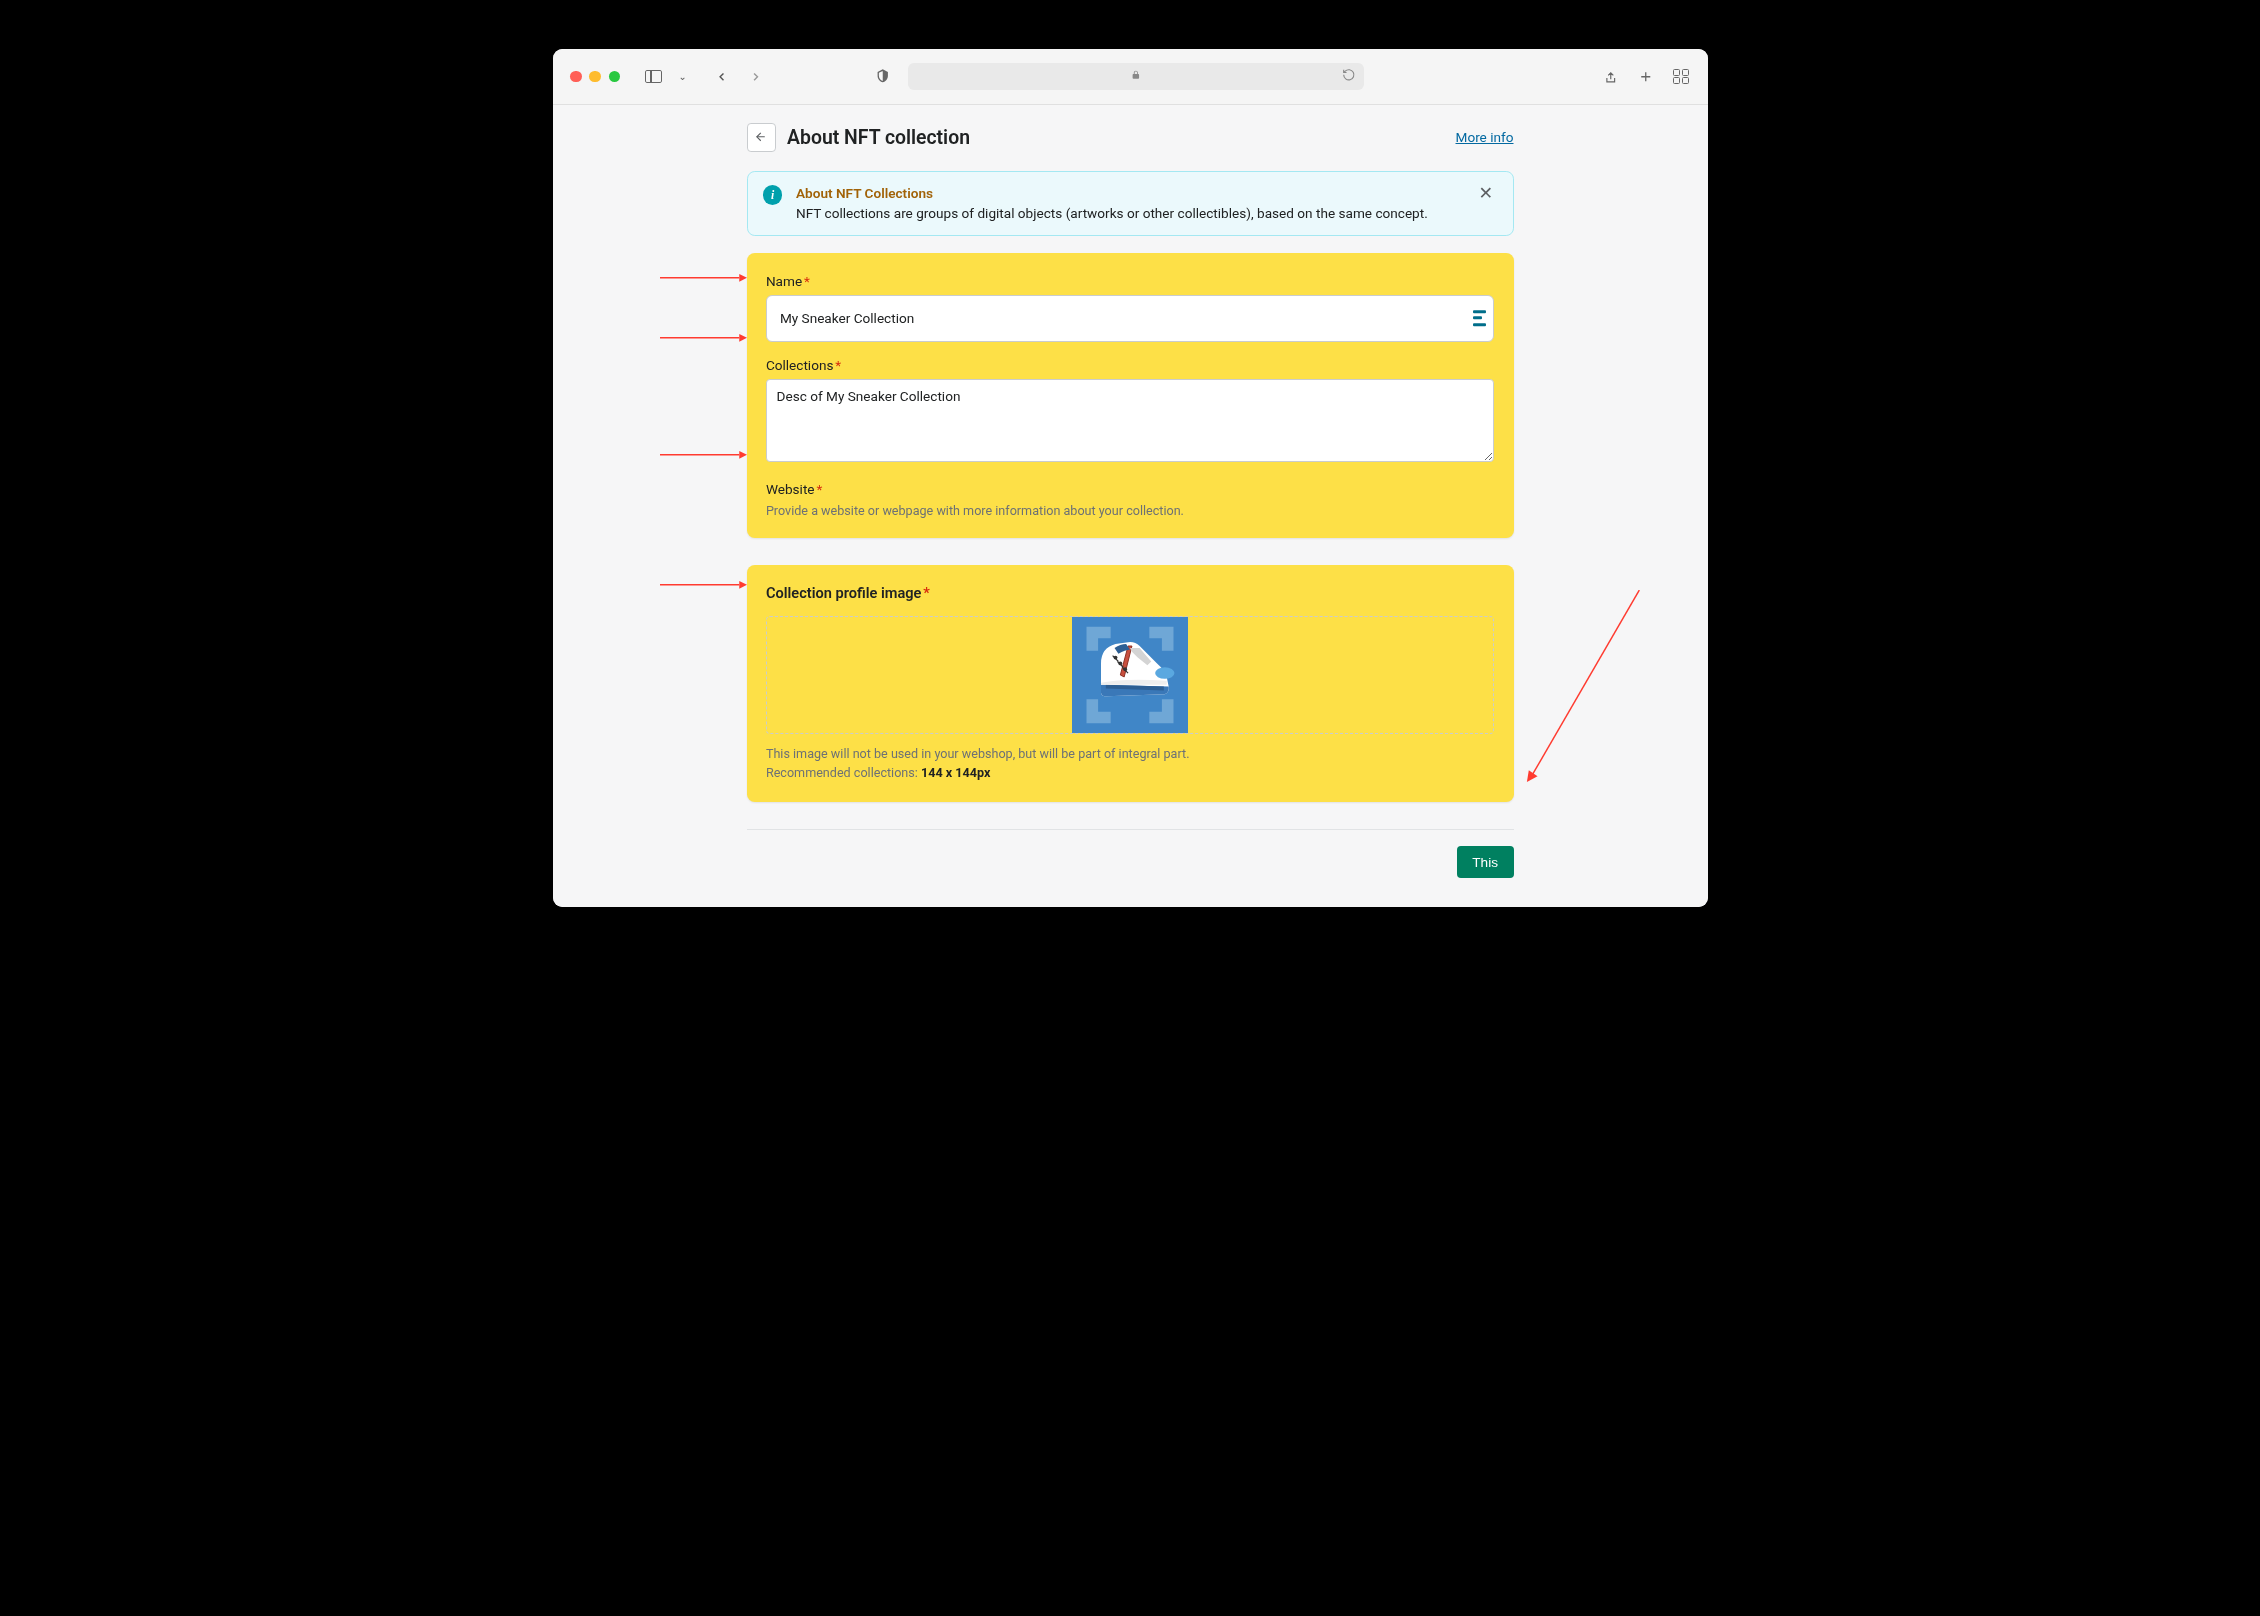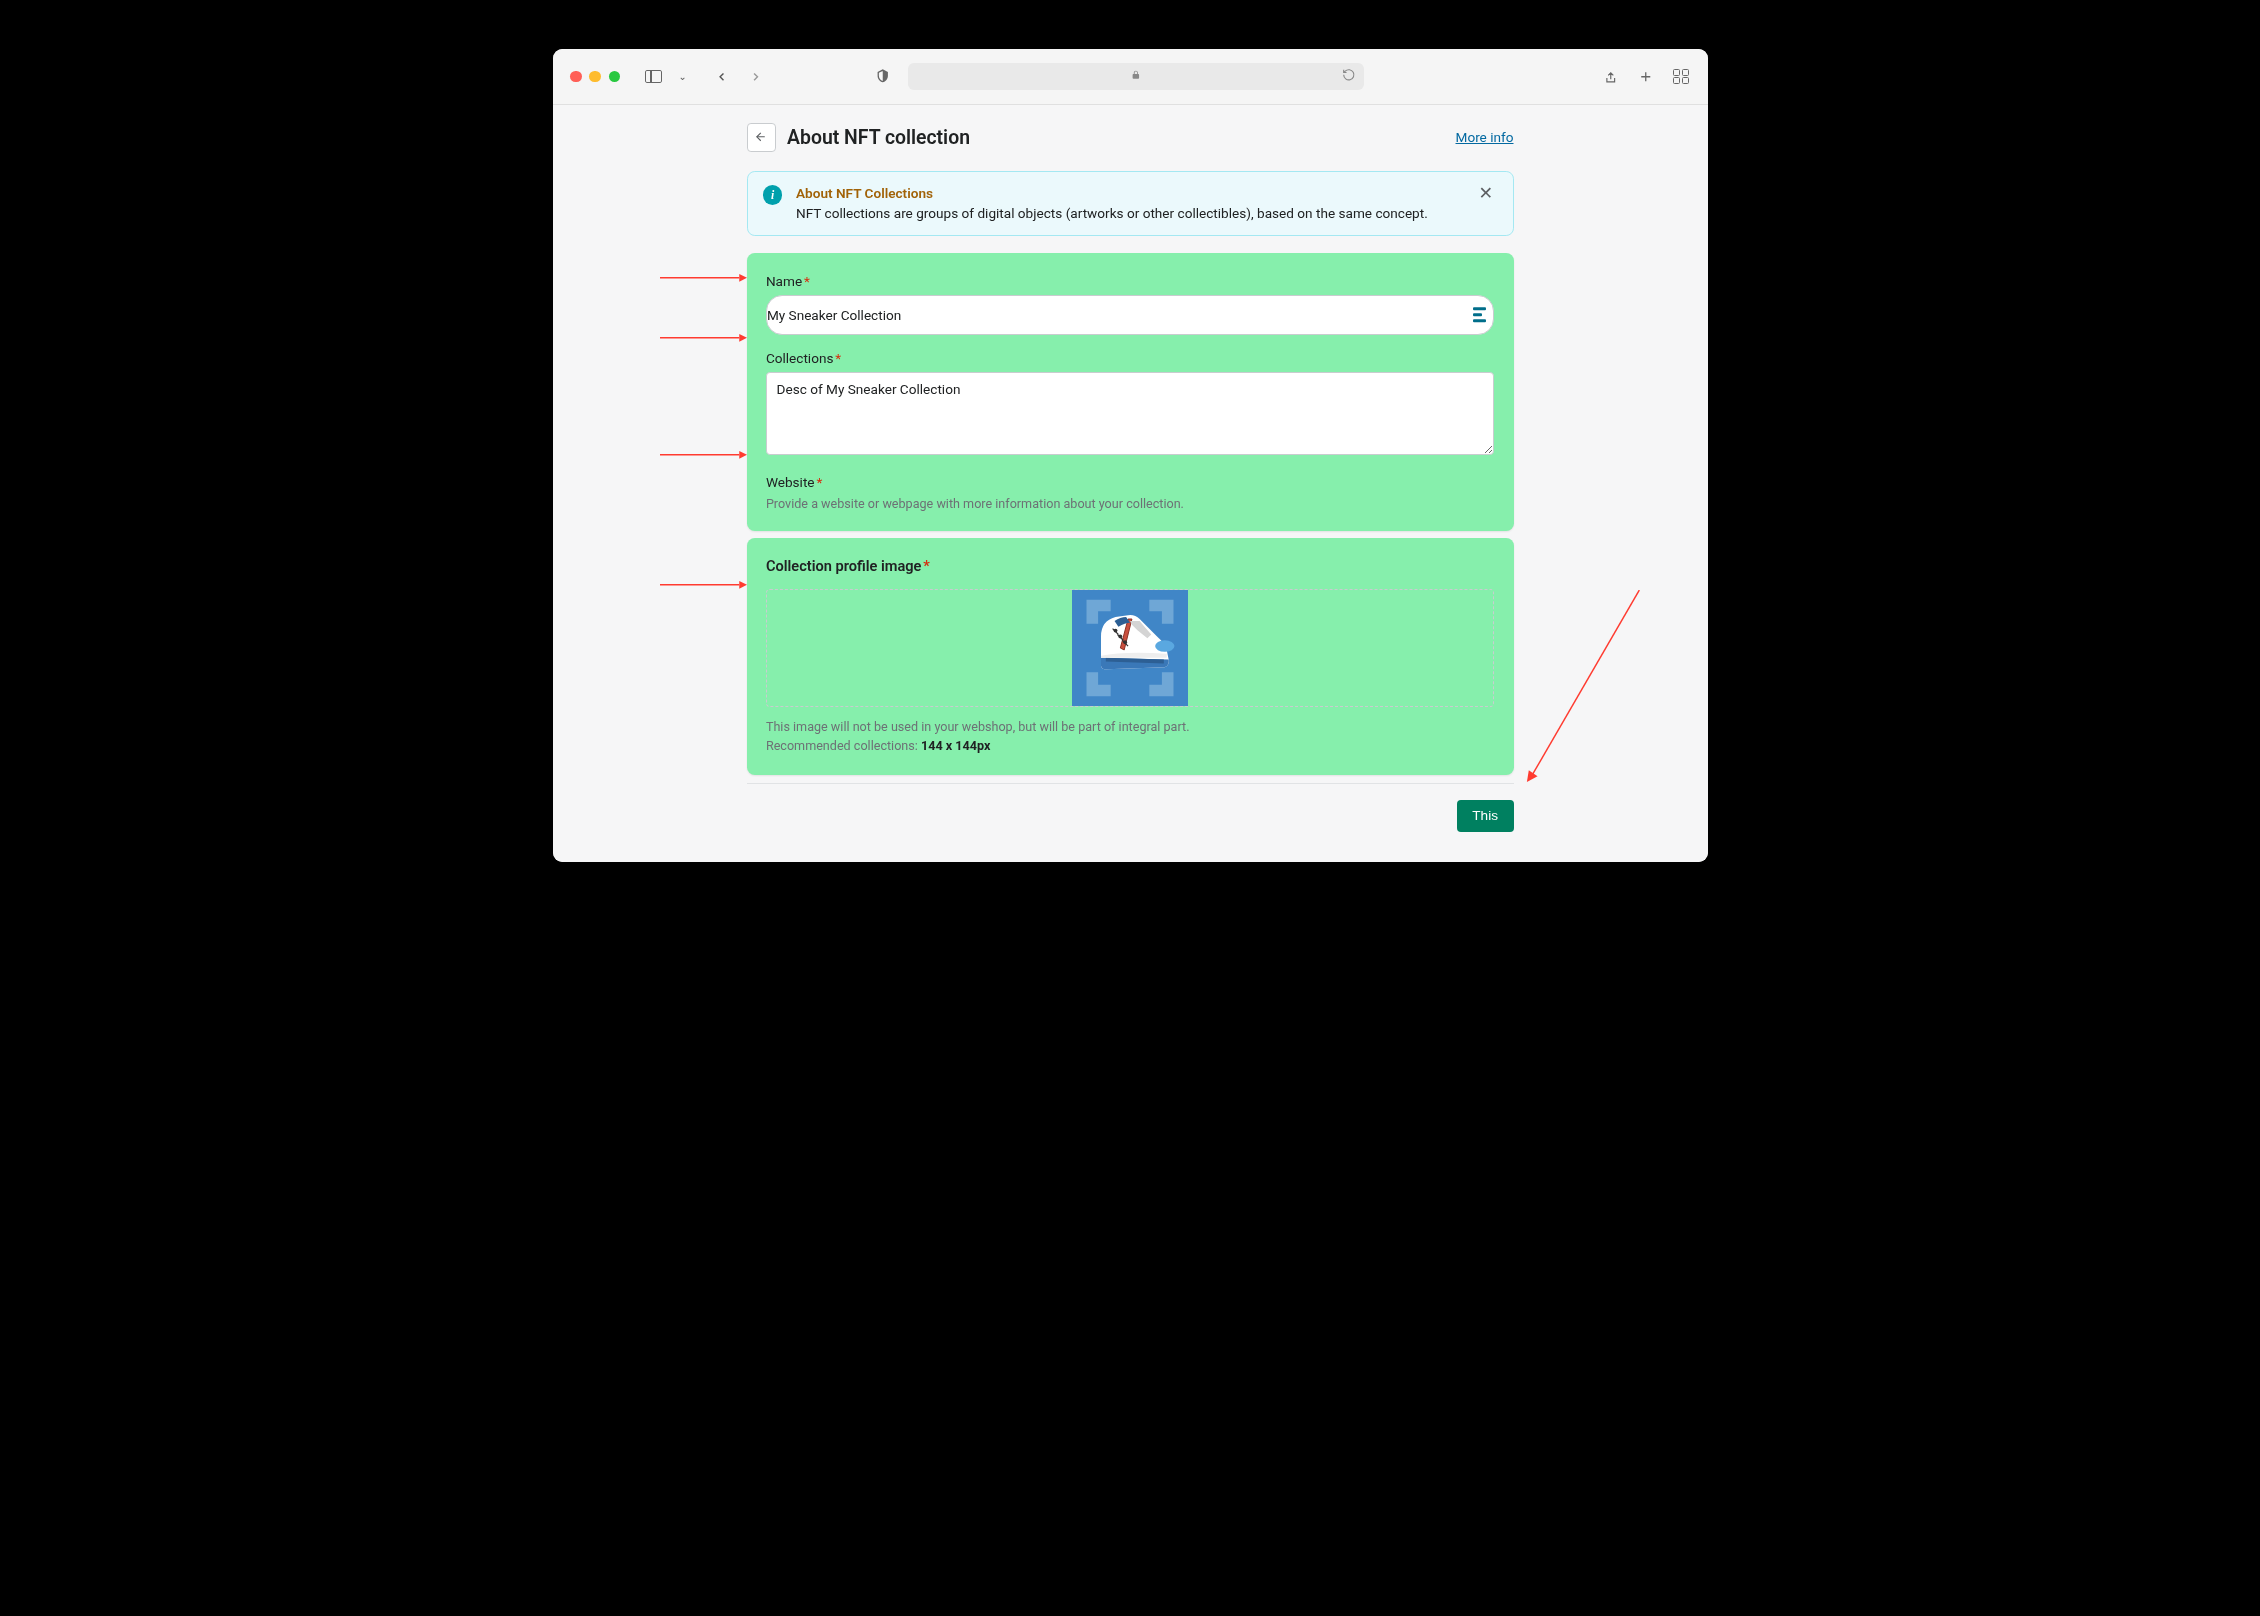--- a/index.html
+++ b/index.html
@@ -223,48 +223,48 @@
       color: #202223;
     }
     .info-close {
       color: #5c5f62;
       font-size: 17.5px;
       cursor: pointer;
       line-height: 1;
       padding: 0 3.9px;
     }
     .form-card {
-      background: #86efac;
+      background: #fde047;
       border-radius: 7.8px;
       padding: 19.4px;
       box-shadow: 0 1px 1.9px rgba(0,0,0,0.08);
-      margin-bottom: 7px;
+      margin-bottom: 27px;
     }
     .form-field {
       margin-bottom: 15.5px;
     }
     .form-field:last-child {
       margin-bottom: 0;
     }
     .field-label {
       font-size: 13.6px;
       color: #202223;
       margin-bottom: 5.8px;
       display: block;
     }
     .required {
       color: #d72c0d;
       margin-left: 1.9px;
     }
     .text-input {
       width: 100%;
-      height: 40px;
+      height: 47px;
       border: 1px solid #c9cccf;
-      border-radius: 16px;
-      padding: 0 0;
+      border-radius: 6px;
+      padding: 0 13px;
       font-size: 13.6px;
       color: #202223;
       font-family: inherit;
       position: relative;
     }
     .input-wrapper {
       position: relative;
     }
     .input-badge {
       position: absolute;

